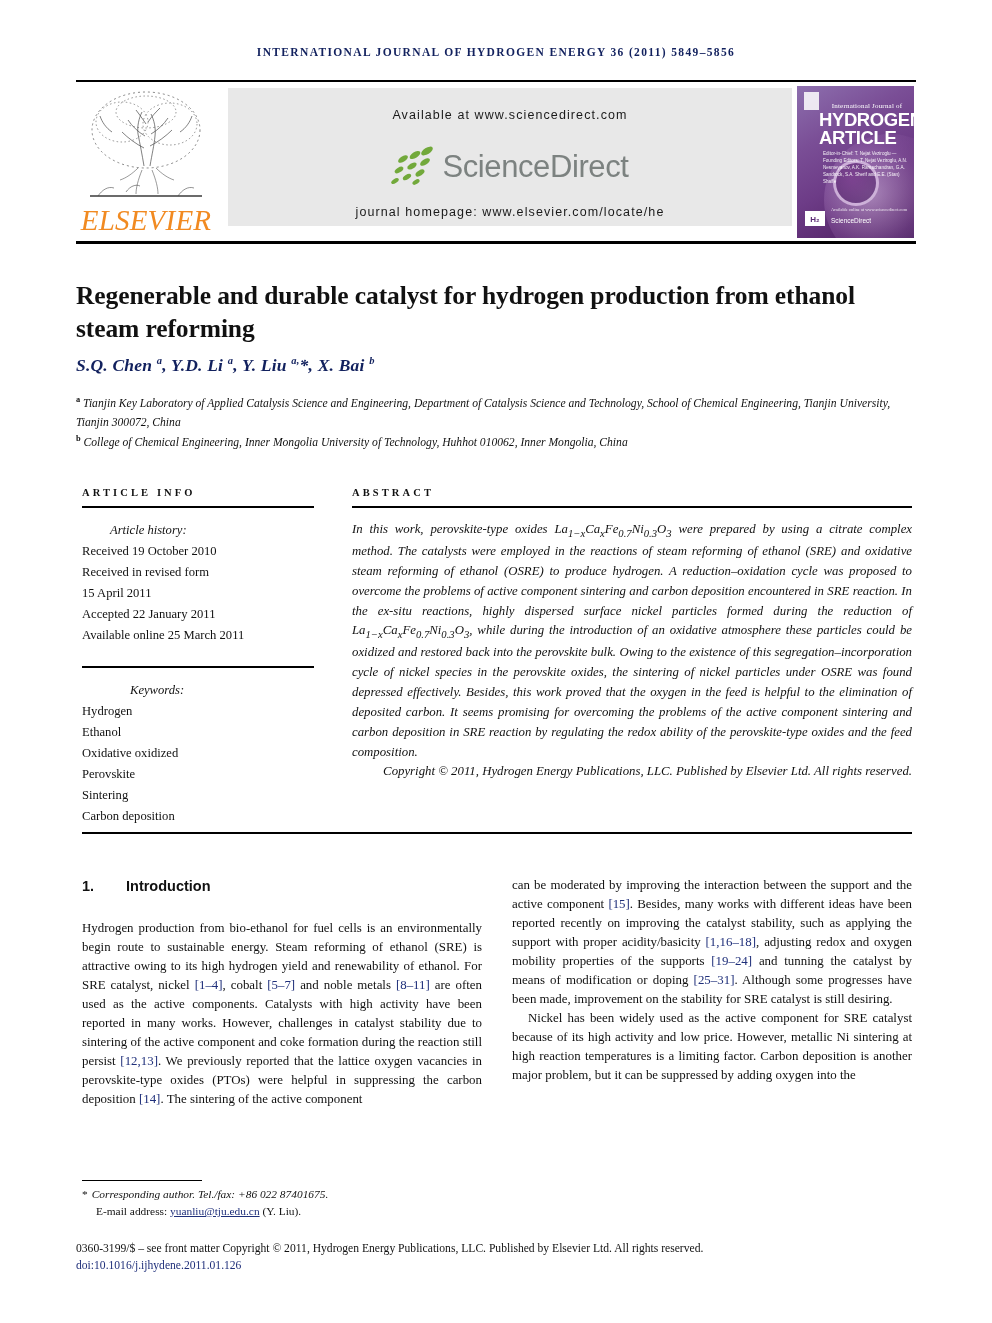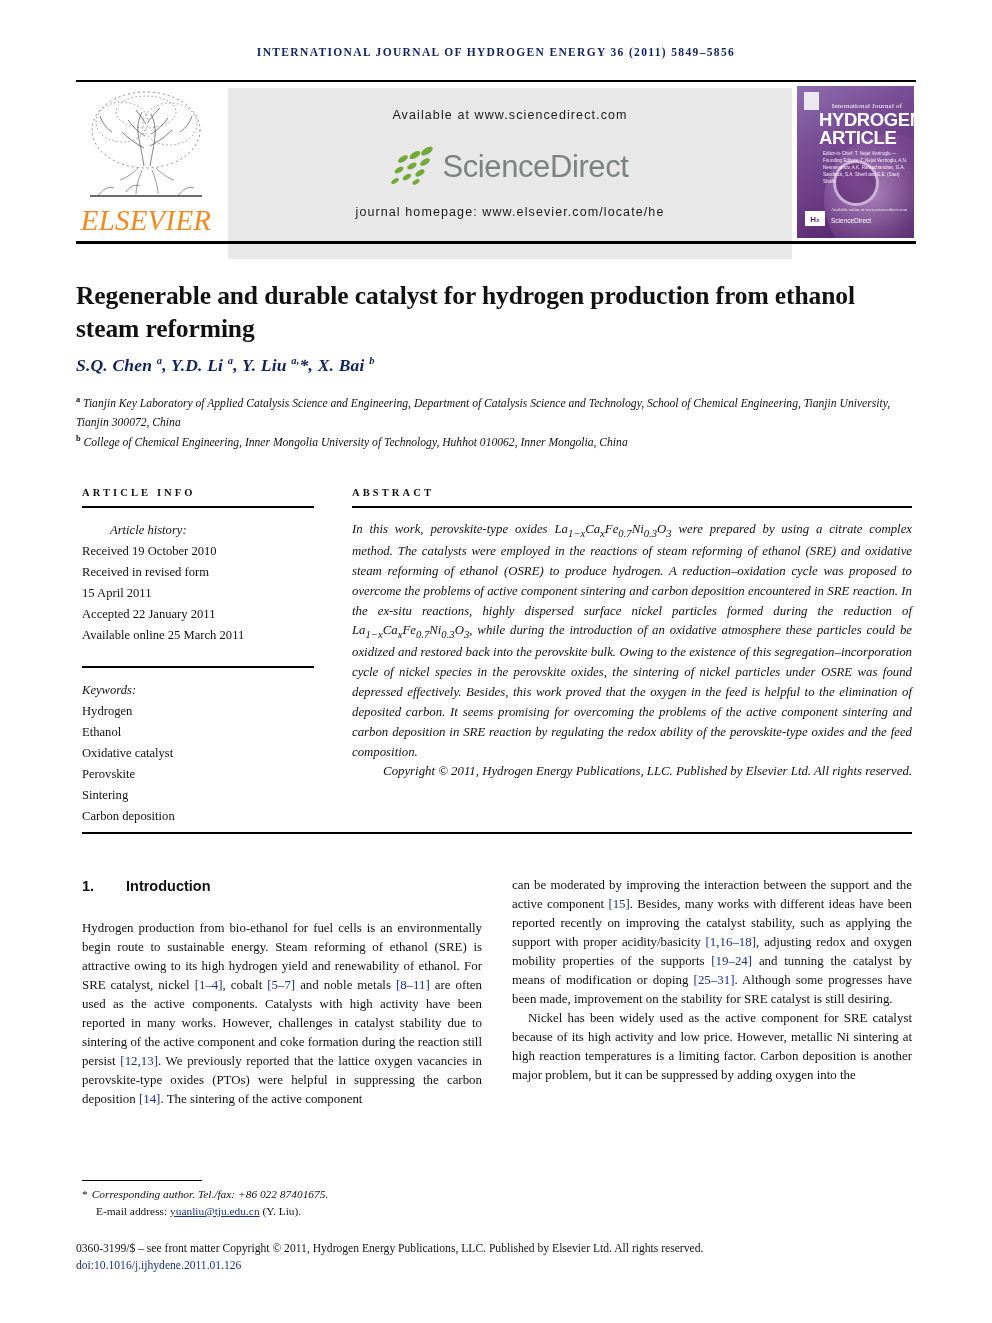--- a/index.html
+++ b/index.html
@@ -82,21 +82,21 @@
     color: #f18a21;
     line-height: 1;
   }
 
   
   .sd-panel {
     position: absolute;
     left: 152px;
     top: 8px;
     width: 564px;
-    height: 171px;
+    height: 138px;
     background: #e8e8e8;
   }
   .sd-avail {
     position: absolute;
     left: 0; top: 20px;
     width: 564px;
     text-align: center;
     font-family: "Liberation Sans", sans-serif;
     font-size: 12.5px;
     letter-spacing: 1.1px;
@@ -294,21 +294,21 @@
     margin-bottom: 12px;
   }
   .info-block {
     font-family: "Liberation Serif", serif;
     font-size: 12.6px;
     line-height: 1.67;
     color: #111;
   }
   .info-block .lbl { font-style: italic; margin-left: 28px; }
   .info-gap { height: 20px; }
-  .kw-label { font-style: italic; }
+  .kw-label { font-style: italic; margin-left: 48px; }
 
   .abstract-text {
     font-family: "Liberation Serif", serif;
     font-size: 12.8px;
     line-height: 1.55;
     text-align: justify;
     color: #111;
   }
   .abstract-text p { margin: 0; font-style: italic; }
   .copyright-line {
@@ -488,21 +488,21 @@
           <div>Available online 25 March 2011</div>
         </div>
     </div>
     <div class="info-gap"></div>
     <div class="hr-thin"></div>
     <div class="info-block">
       <div class="kw-label">Keywords:</div>
       <div id="keyword-lines">
           <div>Hydrogen</div>
           <div>Ethanol</div>
-          <div>Oxidative catalyst</div>
+          <div>Oxidative oxidized</div>
           <div>Perovskite</div>
           <div>Sintering</div>
           <div>Carbon deposition</div>
         </div>
     </div>
   </div>
 
   <div class="abs-col">
     <div class="sec-head">ABSTRACT</div>
     <div class="hr-thin"></div>

